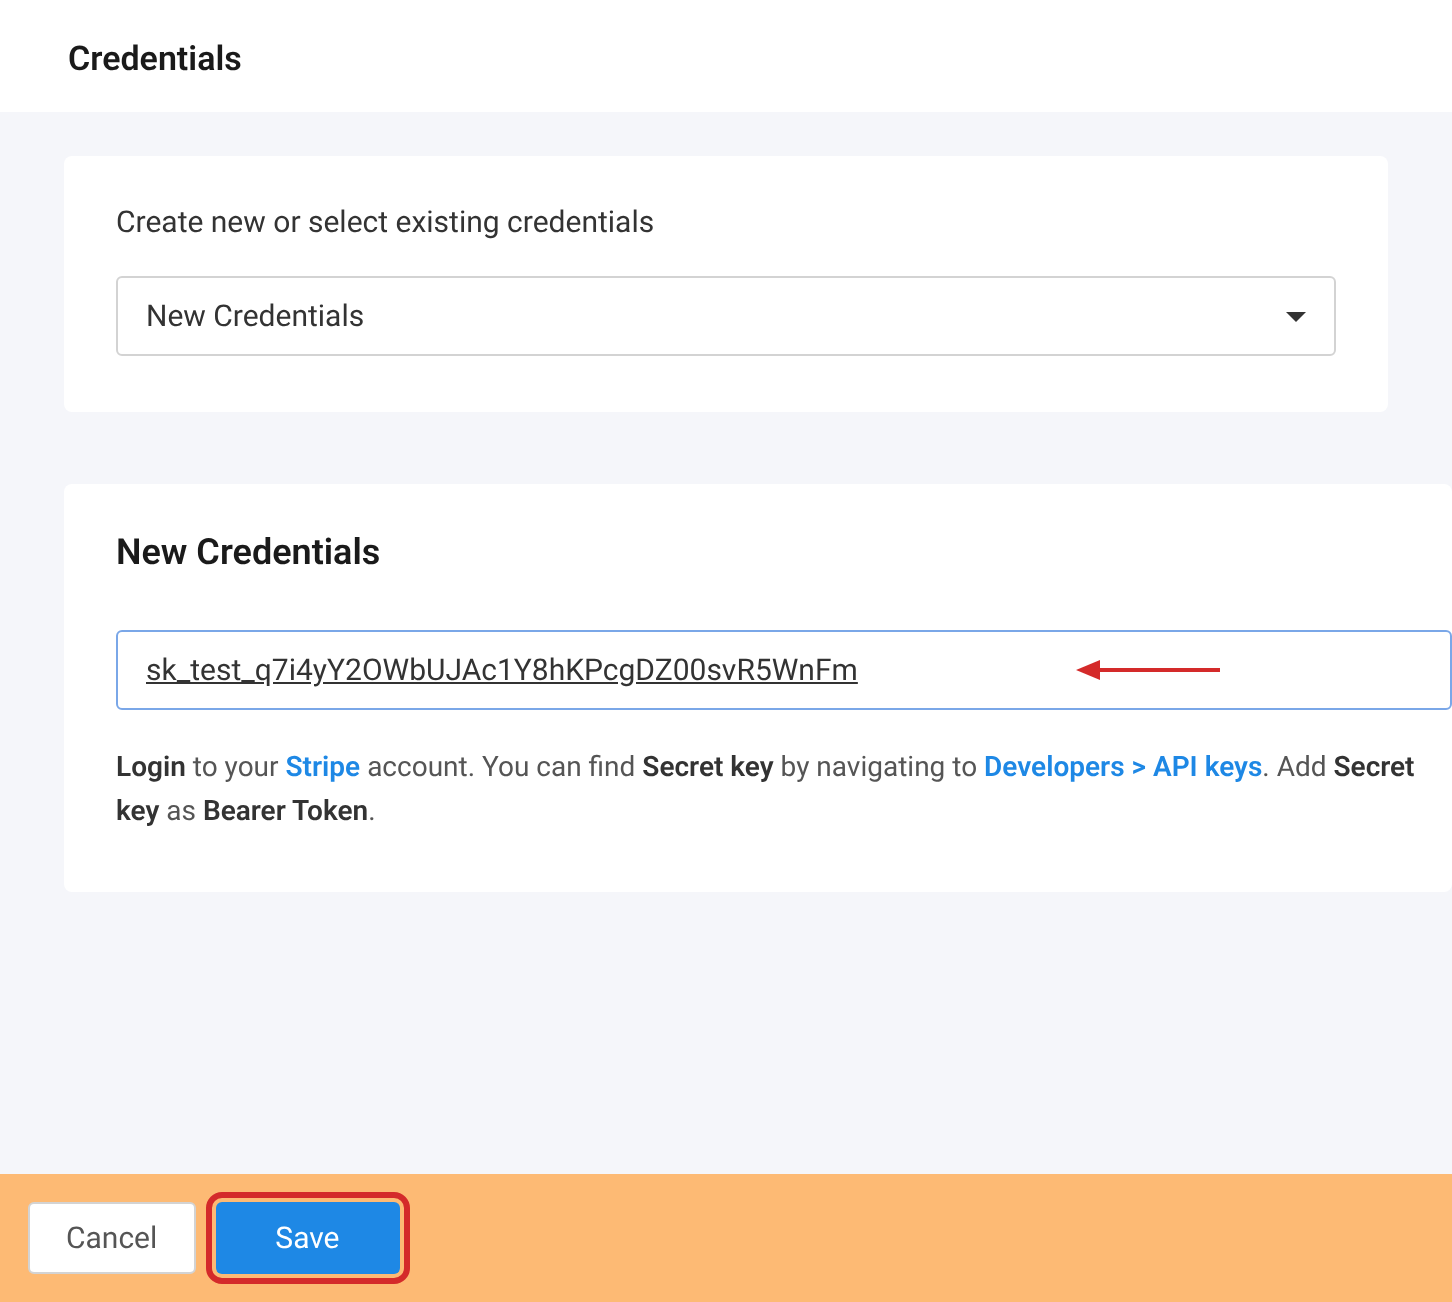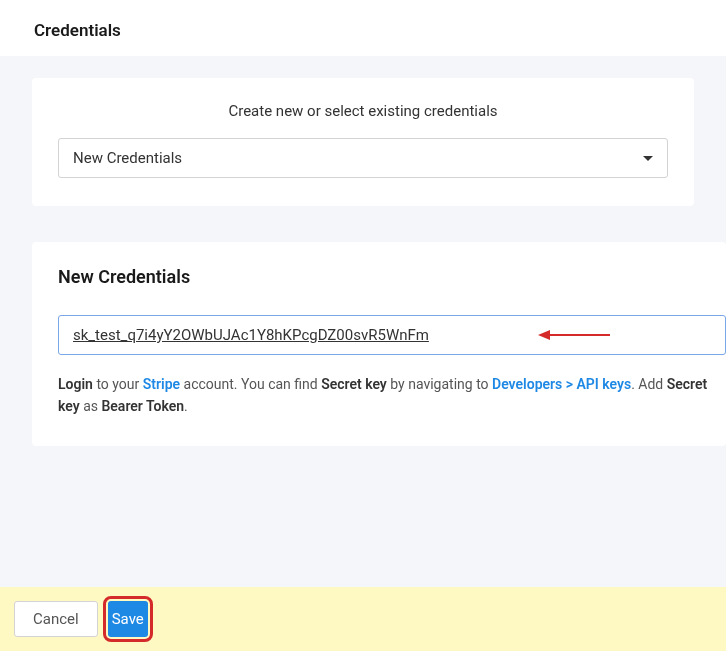--- a/index.html
+++ b/index.html
@@ -28,21 +28,20 @@
       padding: 0;
     }
     .card {
       background: #ffffff;
       border-radius: 4px;
       margin: 22px 32px 0 32px;
       padding: 24px 26px 28px 26px;
     }
     .card-first {
       margin-top: 22px;
-      text-align: center;
     }
     .card-label {
       font-size: 15px;
       color: #333333;
       margin-bottom: 18px;
       font-weight: 400;
     }
     .select-wrap {
       position: relative;
       width: 100%;
@@ -118,40 +117,40 @@
     .help-text .link {
       color: #1e88e5;
       font-weight: 600;
       cursor: pointer;
     }
     .footer {
       position: absolute;
       bottom: 0;
       left: 0;
       right: 0;
-      background: #fef9c3;
+      background: #fdba74;
       padding: 14px 14px;
       display: flex;
       gap: 10px;
     }
     .btn-cancel {
       border: 1px solid #d3d3d3;
       background: #ffffff;
       color: #555555;
       padding: 8px 18px;
       font-size: 15px;
       border-radius: 3px;
       cursor: pointer;
       font-family: inherit;
     }
     .btn-save {
       border: none;
       background: #1e88e5;
       color: #ffffff;
-      padding: 8px 4px;
+      padding: 8px 30px;
       font-size: 15px;
       border-radius: 3px;
       cursor: pointer;
       font-family: inherit;
       outline: 3px solid #d42a2a;
       outline-offset: 2px;
     }
   </style>
 </head>
 <body>

